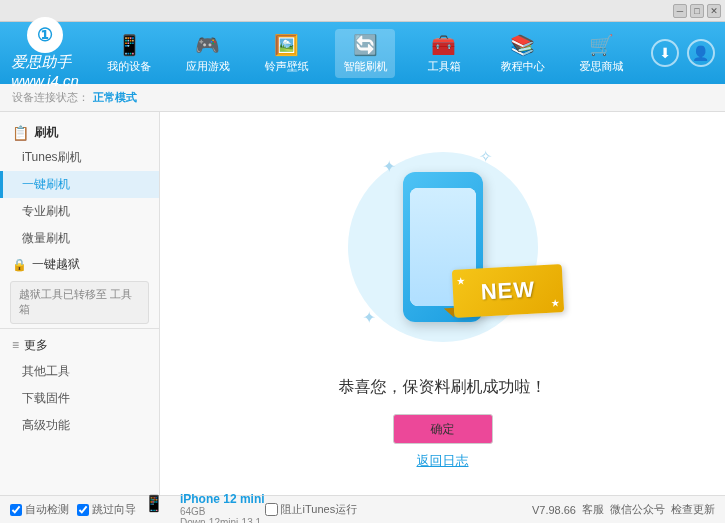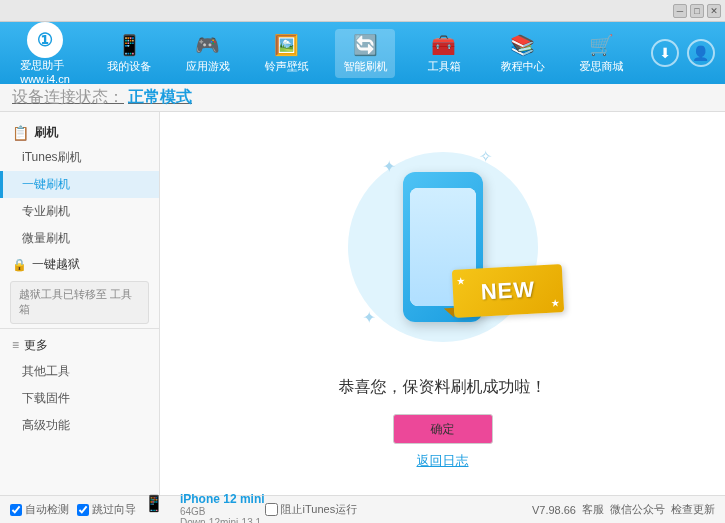--- a/index.html
+++ b/index.html
@@ -38,21 +38,21 @@
       display: flex; flex-direction: column; align-items: center; justify-content: center;
       margin-right: 10px;
     }
     .logo-circle {
       width: 36px; height: 36px;
       background: #fff;
       border-radius: 50%;
       display: flex; align-items: center; justify-content: center;
       font-size: 18px; font-weight: bold; color: #1a9de0;
     }
-    .logo-text { font-size: 11px; color: #fff; margin-top: 0; }
+    .logo-text { font-size: 15px; color: #fff; margin-top: 0; font-style: italic; }
 
     .nav-items { display: flex; align-items: center; flex: 1; justify-content: space-around; }
     .nav-item {
       display: flex; flex-direction: column; align-items: center;
       color: #fff; cursor: pointer; padding: 4px 8px;
       border-radius: 4px; min-width: 60px;
     }
     .nav-item.active { background: rgba(255,255,255,0.25); }
     .nav-icon { font-size: 20px; margin-bottom: 2px; }
     .nav-label { font-size: 11px; }
@@ -65,21 +65,21 @@
       color: #fff; cursor: pointer; font-size: 14px;
     }
 
     
     .status-bar {
       height: 28px;
       background: #f5f5f5;
       border-bottom: 1px solid #ddd;
       display: flex; align-items: center;
       padding: 6px 12px;
-      font-size: 16px; color: #666; text-decoration: underline;
+      font-size: 11px; color: #666;
     }
     .status-bar .label { color: #999; }
     .status-bar .value { color: #1a9de0; font-weight: bold; margin-left: 4px; }
 
     
     .main-layout {
       display: flex;
       height: calc(523px - 22px - 62px - 28px - 28px);
     }
 

